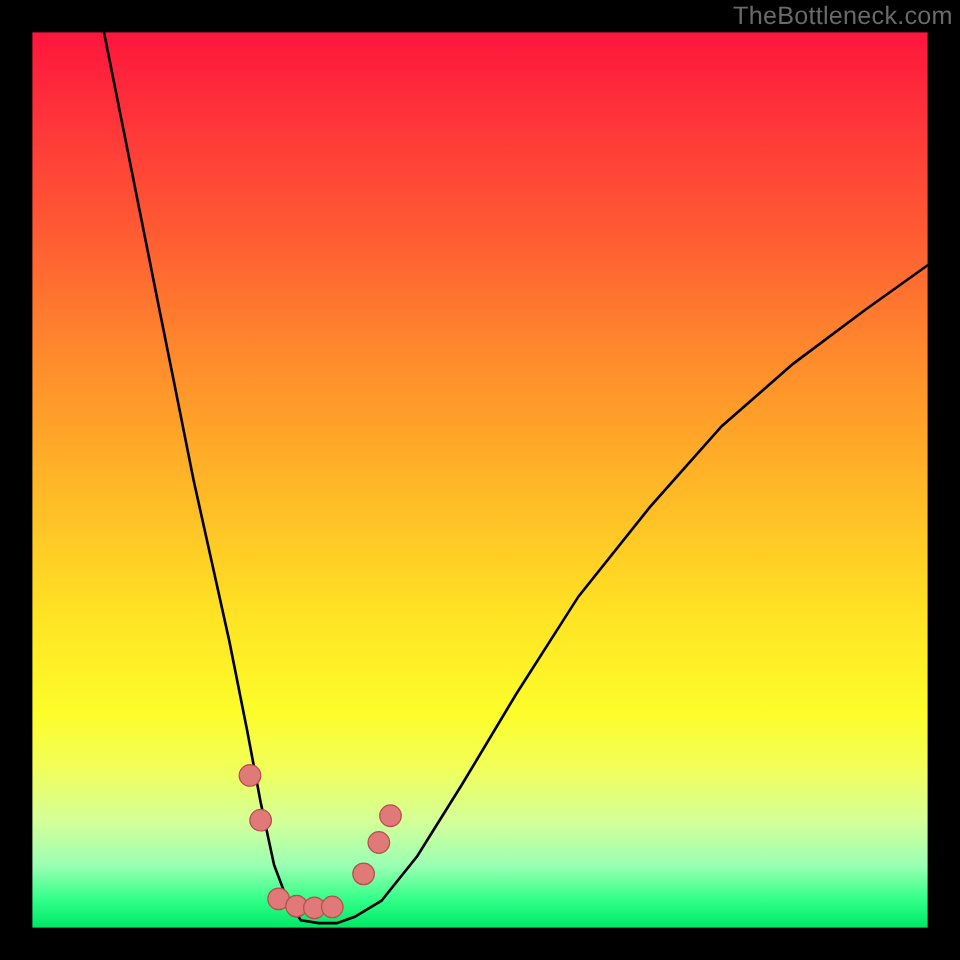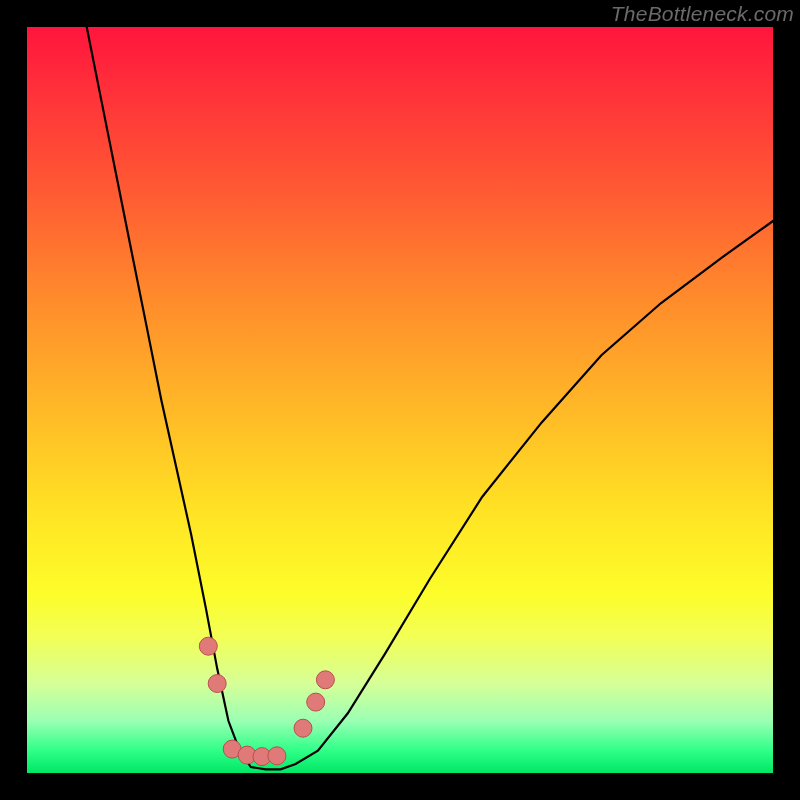--- a/index.html
+++ b/index.html
@@ -11,21 +11,20 @@
     overflow: hidden;
     font-family: Arial, Helvetica, sans-serif;
   }
   .frame {
     position: absolute;
     left: 0;
     top: 0;
     width: 800px;
     height: 800px;
     background: #000;
-    font-style: italic;
   }
   .plot-area {
     position: absolute;
     left: 27px;
     top: 27px;
     width: 746px;
     height: 746px;
     
     background: linear-gradient(
       to bottom,

